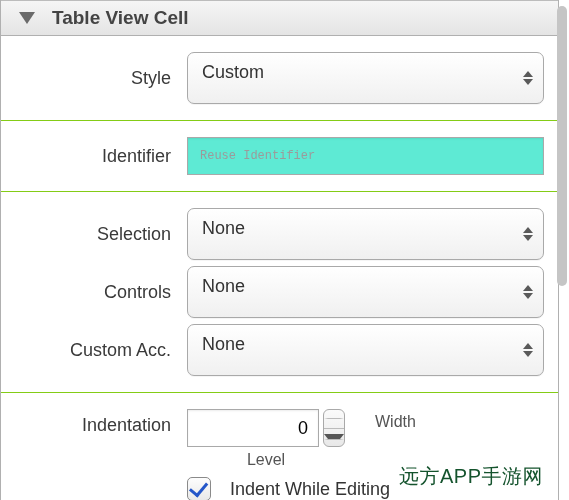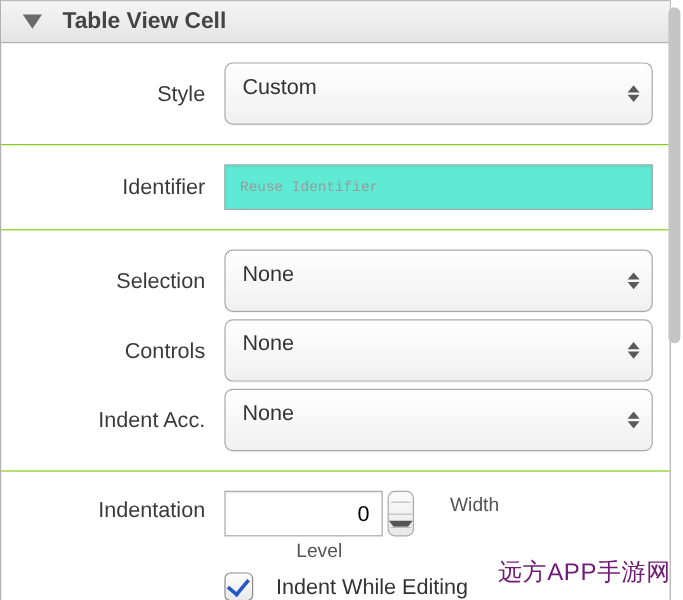--- a/index.html
+++ b/index.html
@@ -206,23 +206,23 @@
     right: 2px;
     top: 6px;
     width: 10px;
     height: 280px;
     background: #c5c5c5;
     border-radius: 5px;
   }
   .watermark {
     position: absolute;
     bottom: 10px;
-    right: 10px;
+    right: 26px;
     font-size: 20px;
-    color: #701a75;
+    color: #14532d;
     letter-spacing: 0.5px;
     text-align: center;
   }
 </style>
 </head>
 <body>
 
 <div class="panel">
 
   <div class="header">
@@ -273,21 +273,21 @@
         <div class="popup">
           <span>None</span>
           <div class="arrows">
             <div class="arrow-up"></div>
               <div class="arrow-down"></div>
           </div>
         </div>
       </div>
     </div>
     <div class="row">
-      <div class="label">Indent Acc.</div>
+      <div class="label">Custom Acc.</div>
       <div class="control-area">
         <div class="popup">
           <span>None</span>
           <div class="arrows">
             <div class="arrow-up"></div>
               <div class="arrow-down"></div>
           </div>
         </div>
       </div>
     </div>

